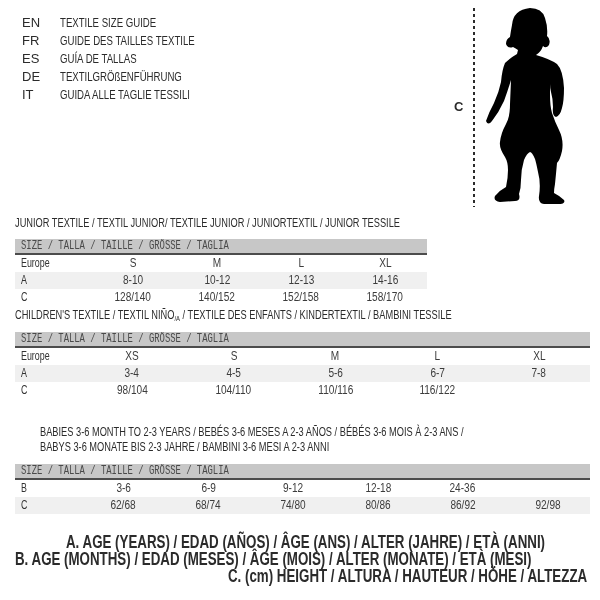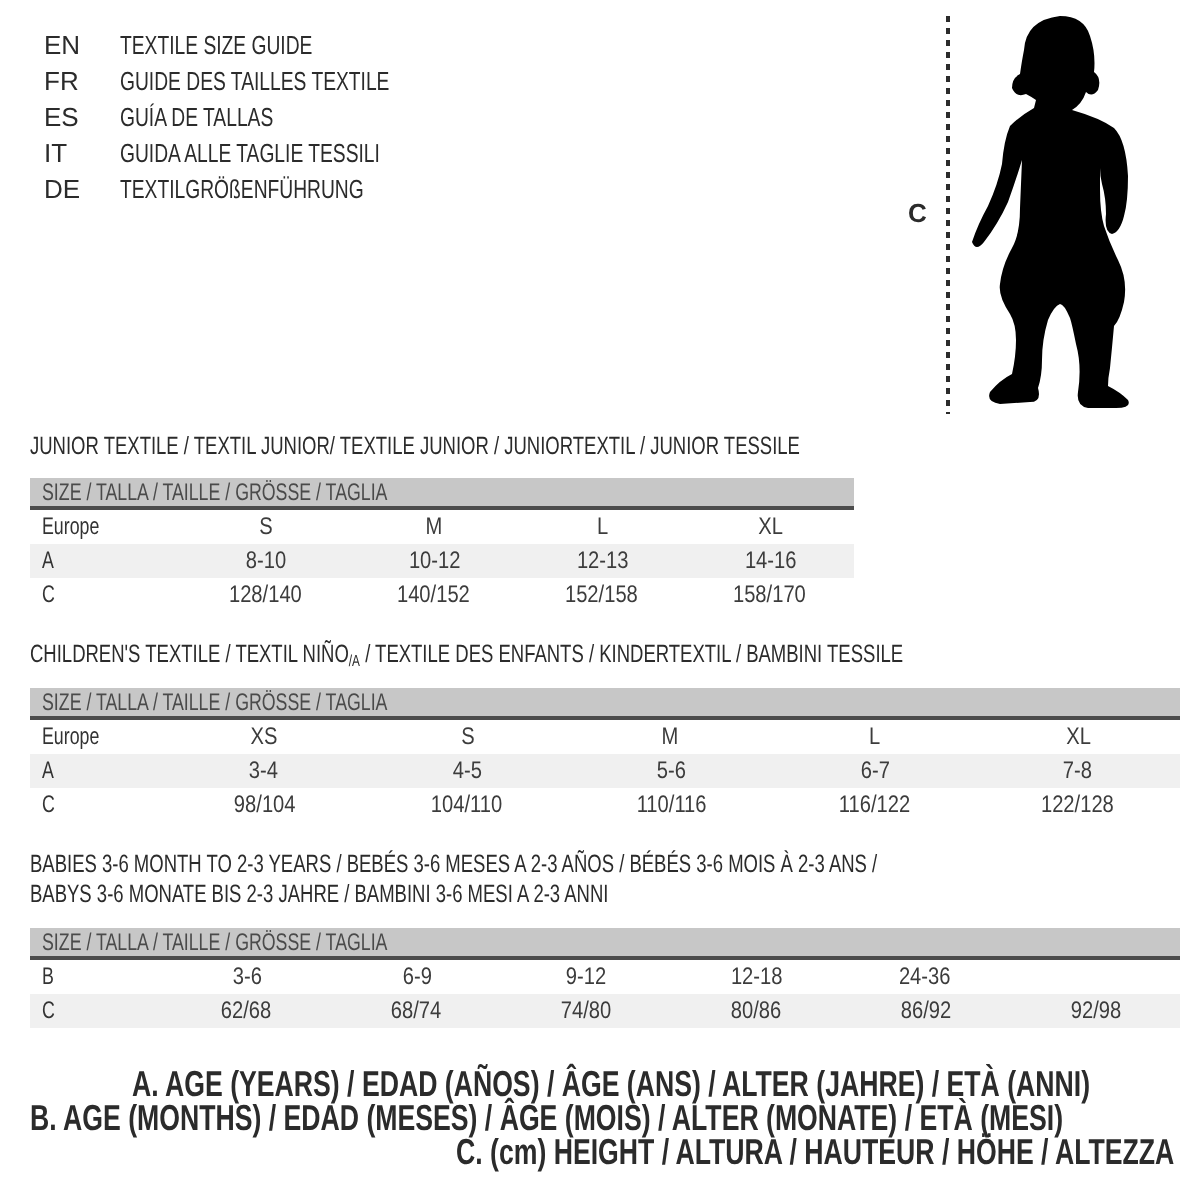--- a/index.html
+++ b/index.html
@@ -31,29 +31,30 @@
 
   
   .size-table{left:15px;}
   .tbl-title{font-weight:normal;font-size:12.5px;line-height:15px;height:15px;}
   .tbl-title .sub{font-size:8px;vertical-align:-2px;}
   .hdr-bar{
     background:var(--header_bar,#c7c7c7);
     border-bottom:2px solid var(--divider,#4c4c4c);
     height:14px;line-height:14px;font-size:12px;color:#4a4a4a;
     padding-left:6px;
+    font-family:Liberation Mono, monospace;
   }
   .row{display:grid;height:17px;line-height:17px;font-size:12px;color:#3c3c3c;}
   .row.shaded{background:var(--shaded_row,#f0f0f0);}
   .row .cell{text-align:center;overflow:visible;}
   .row .cell-label{text-align:left;padding-left:6px;color:#333;}
   #table-junior{top:216px;width:412px;}
   #table-junior .hdr-bar{margin-top:8px;}
   #table-junior .row{grid-template-columns:76px repeat(4,1fr);}
-  #table-children{top:320px;width:575px;}
+  #table-children{top:308px;width:575px;}
   #table-children .hdr-bar{margin-top:9px;}
   #table-children .row{grid-template-columns:66px repeat(5,1fr);}
   #table-babies{top:425px;width:575px;}
   #table-babies .hdr-bar{margin-top:9px;}
   #table-babies .row{grid-template-columns:66px repeat(6,1fr);}
   .title-line{display:block;}
 
   
   #footnotes{left:15px;top:534px;}
   .footnote{height:17px;line-height:17px;font-weight:bold;font-size:18px;text-align:right;}
@@ -68,26 +69,26 @@
     </div>
     <div class="lang-row">
       <span class="lang-code">FR</span>
       <span class="cond">GUIDE DES TAILLES TEXTILE</span>
     </div>
     <div class="lang-row">
       <span class="lang-code">ES</span>
       <span class="cond">GUÍA DE TALLAS</span>
     </div>
     <div class="lang-row">
+      <span class="lang-code">DE</span>
+      <span class="cond">TEXTILGRÖßENFÜHRUNG</span>
+    </div>
+    <div class="lang-row">
       <span class="lang-code">IT</span>
       <span class="cond">GUIDA ALLE TAGLIE TESSILI</span>
-    </div>
-    <div class="lang-row">
-      <span class="lang-code">DE</span>
-      <span class="cond">TEXTILGRÖßENFÜHRUNG</span>
     </div>
   </div>
 
 <div id="figure-block" class="abs">
   <div id="height-line"></div>
   <div id="height-label">C</div>
   <svg id="baby-svg" width="120" height="220" viewBox="0 0 120 220">
     <path fill="#000000" d="
       M50,8
       Q62,8 65,18 Q68,27 67,36
@@ -165,27 +166,26 @@
         <div class="cell"><span class="cond-c">5-6</span></div>
         <div class="cell"><span class="cond-c">6-7</span></div>
         <div class="cell"><span class="cond-c">7-8</span></div>
       </div>
       <div class="row">
         <div class="cell cell-label"><span class="cond">C</span></div>
         <div class="cell"><span class="cond-c">98/104</span></div>
         <div class="cell"><span class="cond-c">104/110</span></div>
         <div class="cell"><span class="cond-c">110/116</span></div>
         <div class="cell"><span class="cond-c">116/122</span></div>
-        <div class="cell"><span class="cond-c">122/128</span></div>
       </div>
     </div>
 </div>
 
 <div id="table-babies" class="abs size-table">
-  <div class="tbl-title" style="height:30px;">
+  <div class="tbl-title" style="height:30px;margin-left:25px;">
     <span class="title-line"><span class="cond">BABIES 3-6 MONTH TO 2-3 YEARS / BEBÉS 3-6 MESES A 2-3 AÑOS / BÉBÉS 3-6 MOIS À 2-3 ANS /</span></span>
     <span class="title-line"><span class="cond">BABYS 3-6 MONATE BIS 2-3 JAHRE / BAMBINI 3-6 MESI A 2-3 ANNI</span></span>
   </div>
   <div class="hdr-bar">
     <span class="cond">SIZE / TALLA / TAILLE / GRÖSSE / TAGLIA</span>
   </div>
   <div class="rows">
       <div class="row">
         <div class="cell cell-label"><span class="cond">B</span></div>
         <div class="cell"><span class="cond-c">3-6</span></div>

